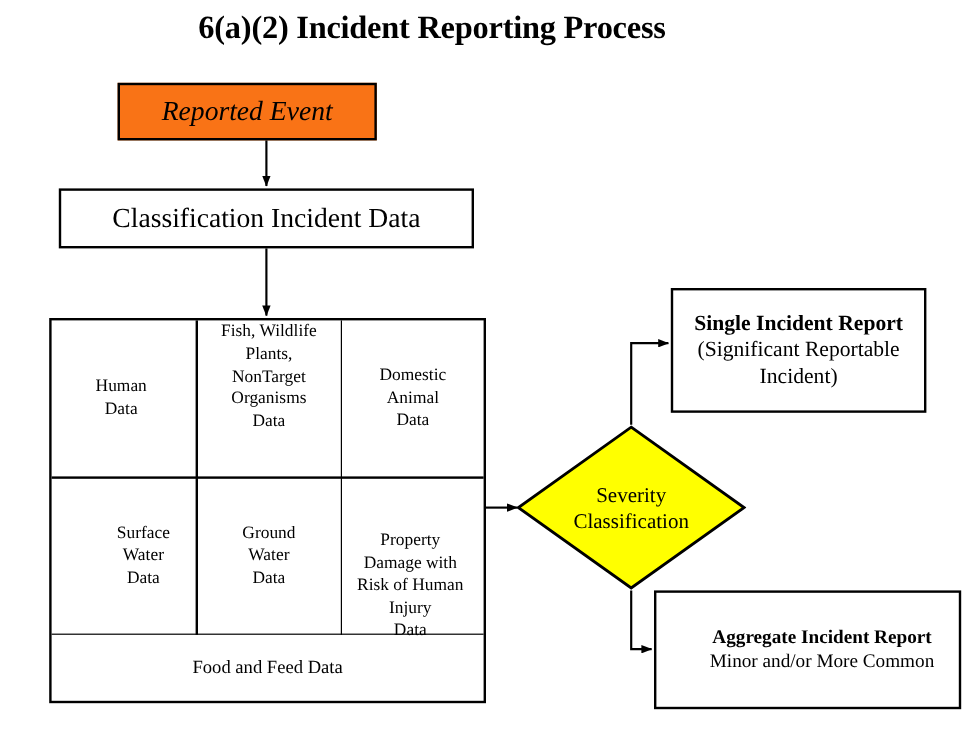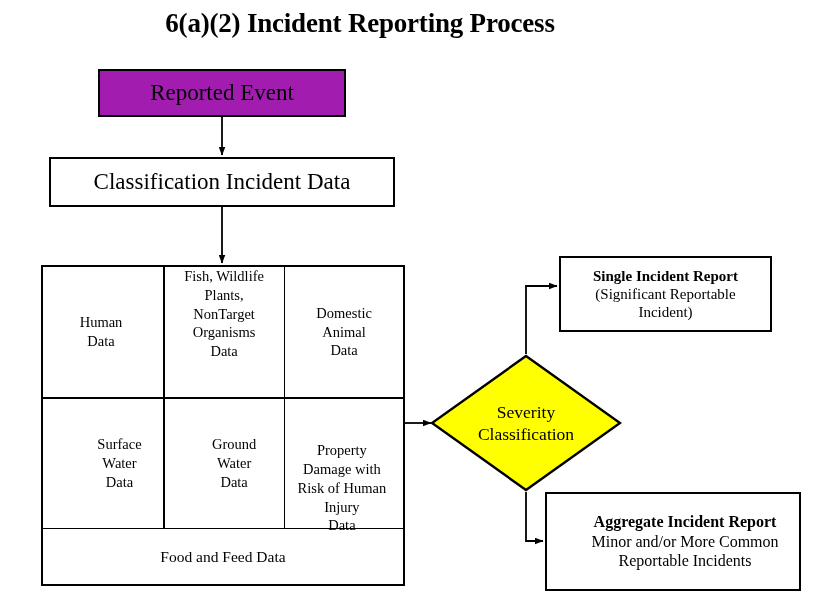--- a/index.html
+++ b/index.html
@@ -39,24 +39,25 @@
     display: flex;
     align-items: center;
     justify-content: center;
     text-align: center;
     line-height: 1.14;
   }
 
   #reported-event {
     left: 98px;
     top: 69px;
-    width: 248px;
+    width: 216px;
     height: 48px;
-    background: #a21caf;
+    background: #f97316;
     font-size: 23px;
+    font-style: italic;
   }
 
   #admin-incident-data {
     left: 49px;
     top: 157px;
     width: 346px;
     height: 50px;
     font-size: 23px;
   }
 
@@ -115,25 +116,24 @@
     font-size: 17.5px;
     line-height: 1.28;
     pointer-events: none;
   }
 
   
   #single-incident-report {
     left: 559px;
     top: 240px;
     width: 213px;
-    height: 76px;
+    height: 104px;
     flex-direction: column;
-    font-size: 15px;
+    font-size: 18px;
     line-height: 1.22;
-    margin-top: 16px;
   }
   #aggregate-incident-report {
     left: 545px;
     top: 492px;
     width: 256px;
     height: 99px;
     flex-direction: column;
     font-size: 16px;
     line-height: 1.22;
     padding-left: 24px;
@@ -199,21 +199,21 @@
 
     <div class="tbl-cell" style="left:0px; top:131.6px; width:136px; height:129px;padding-left:19px;">
         <span>
           <div>
             <div>Surface</div>
             <div>Water</div>
             <div>Data</div>
           </div>
         </span>
       </div>
-    <div class="tbl-cell" style="left:121.6px; top:131.6px; width:119px; height:129px;margin-left:10px;">
+    <div class="tbl-cell" style="left:121.6px; top:131.6px; width:119px; height:129px;">
         <span>
           <div>
             <div>Ground</div>
             <div>Water</div>
             <div>Data</div>
           </div>
         </span>
       </div>
     <div class="tbl-cell" style="left:240px; top:131.6px; width:117.8px; height:129px;margin-top:25px;">
         <span>
@@ -251,21 +251,20 @@
 
   <div class="box" id="single-incident-report">
     <div class="rpt-title">Single Incident Report</div>
     <div class="rpt-sub">(Significant Reportable</div>
     <div class="rpt-sub">Incident)</div>
   </div>
 
   <div class="box" id="aggregate-incident-report">
     <div class="rpt-title">Aggregate Incident Report</div>
     <div class="rpt-sub">Minor and/or More Common</div>
-    <div class="rpt-sub">Reportable Incidents</div>
   </div>
 
   <svg id="connectors">
     <defs>
       <marker id="arrowhead" markerWidth="9" markerHeight="7" refX="8.5" refY="3.5" orient="auto" markerUnits="userSpaceOnUse">
         <polygon points="0,0 9,3.5 0,7" fill="#000000"></polygon>
       </marker>
     </defs>
 
     <line x1="222" y1="117" x2="222" y2="155" stroke="#000000" stroke-width="1.8" marker-end="url(#arrowhead)"></line>

